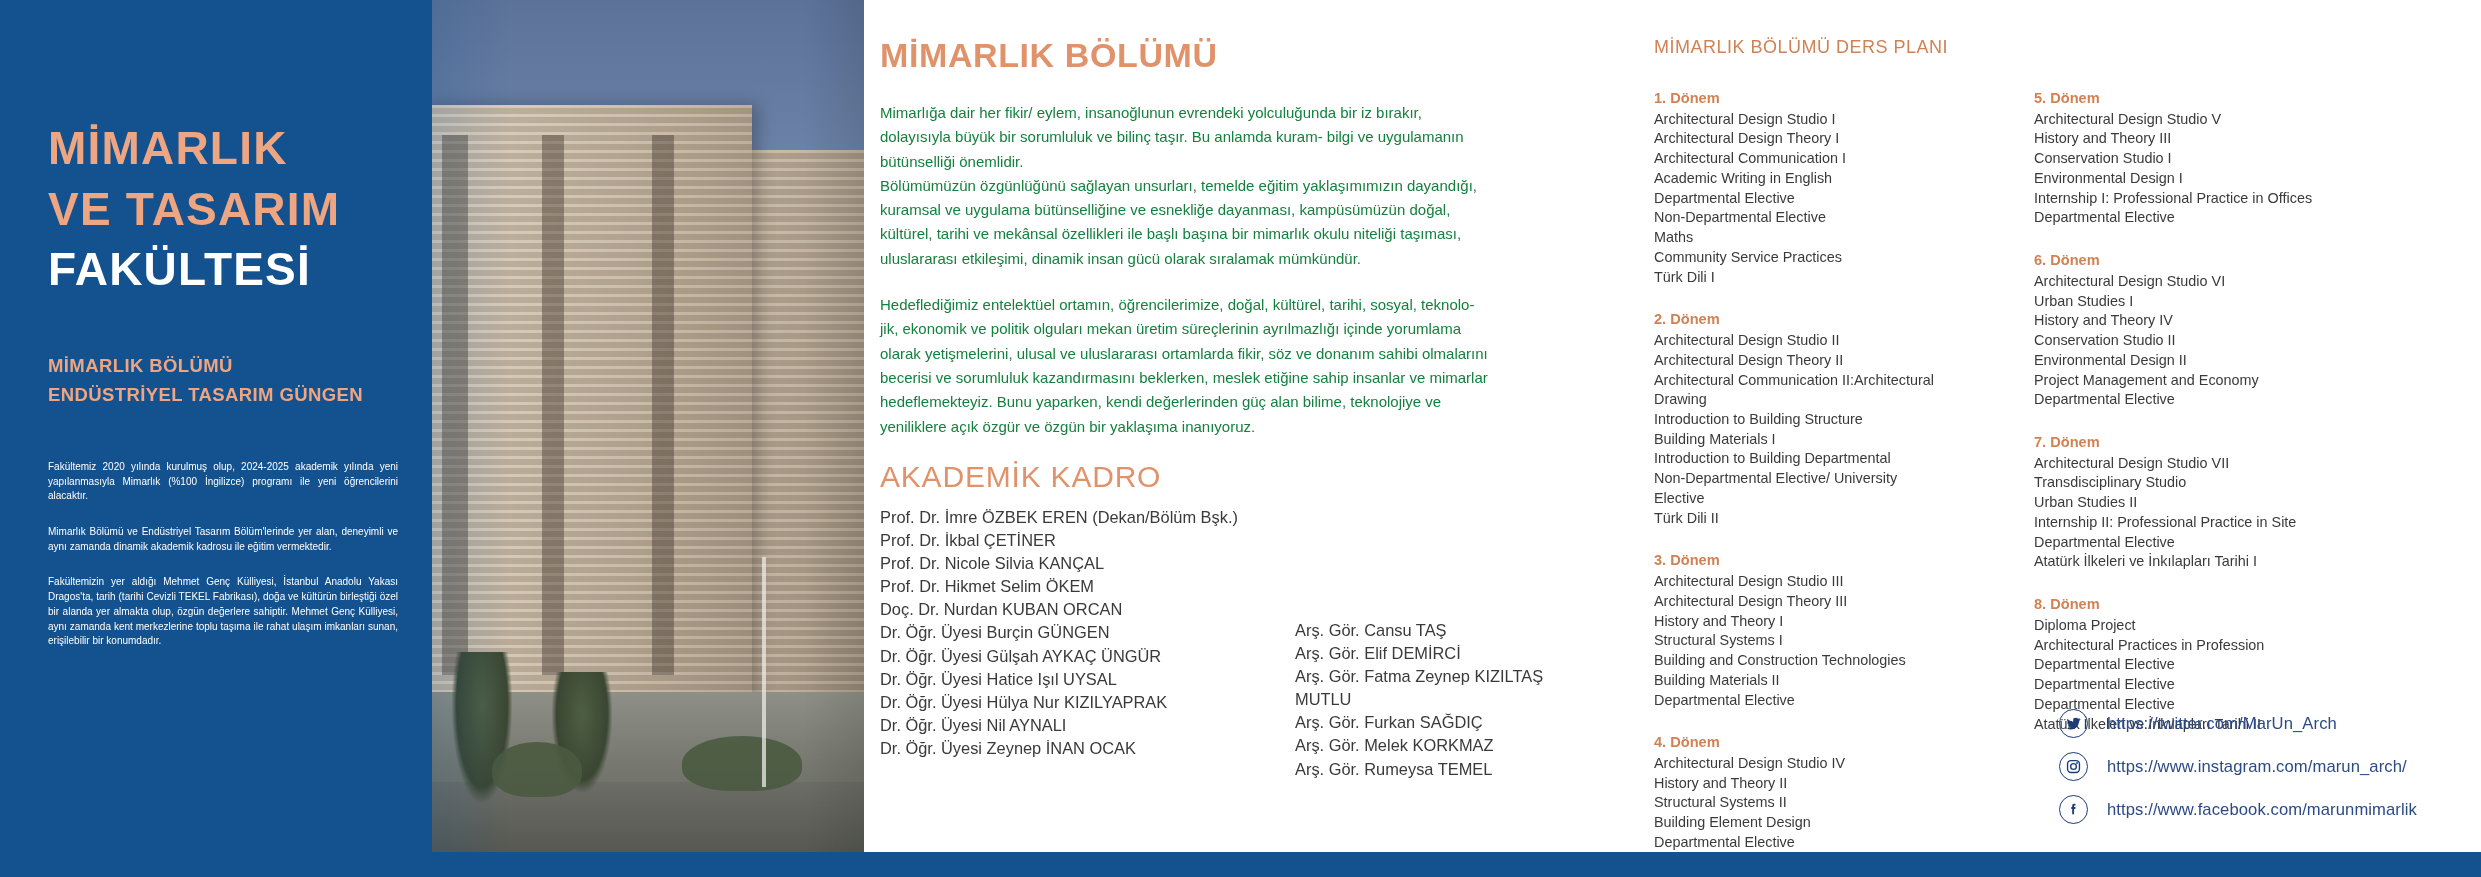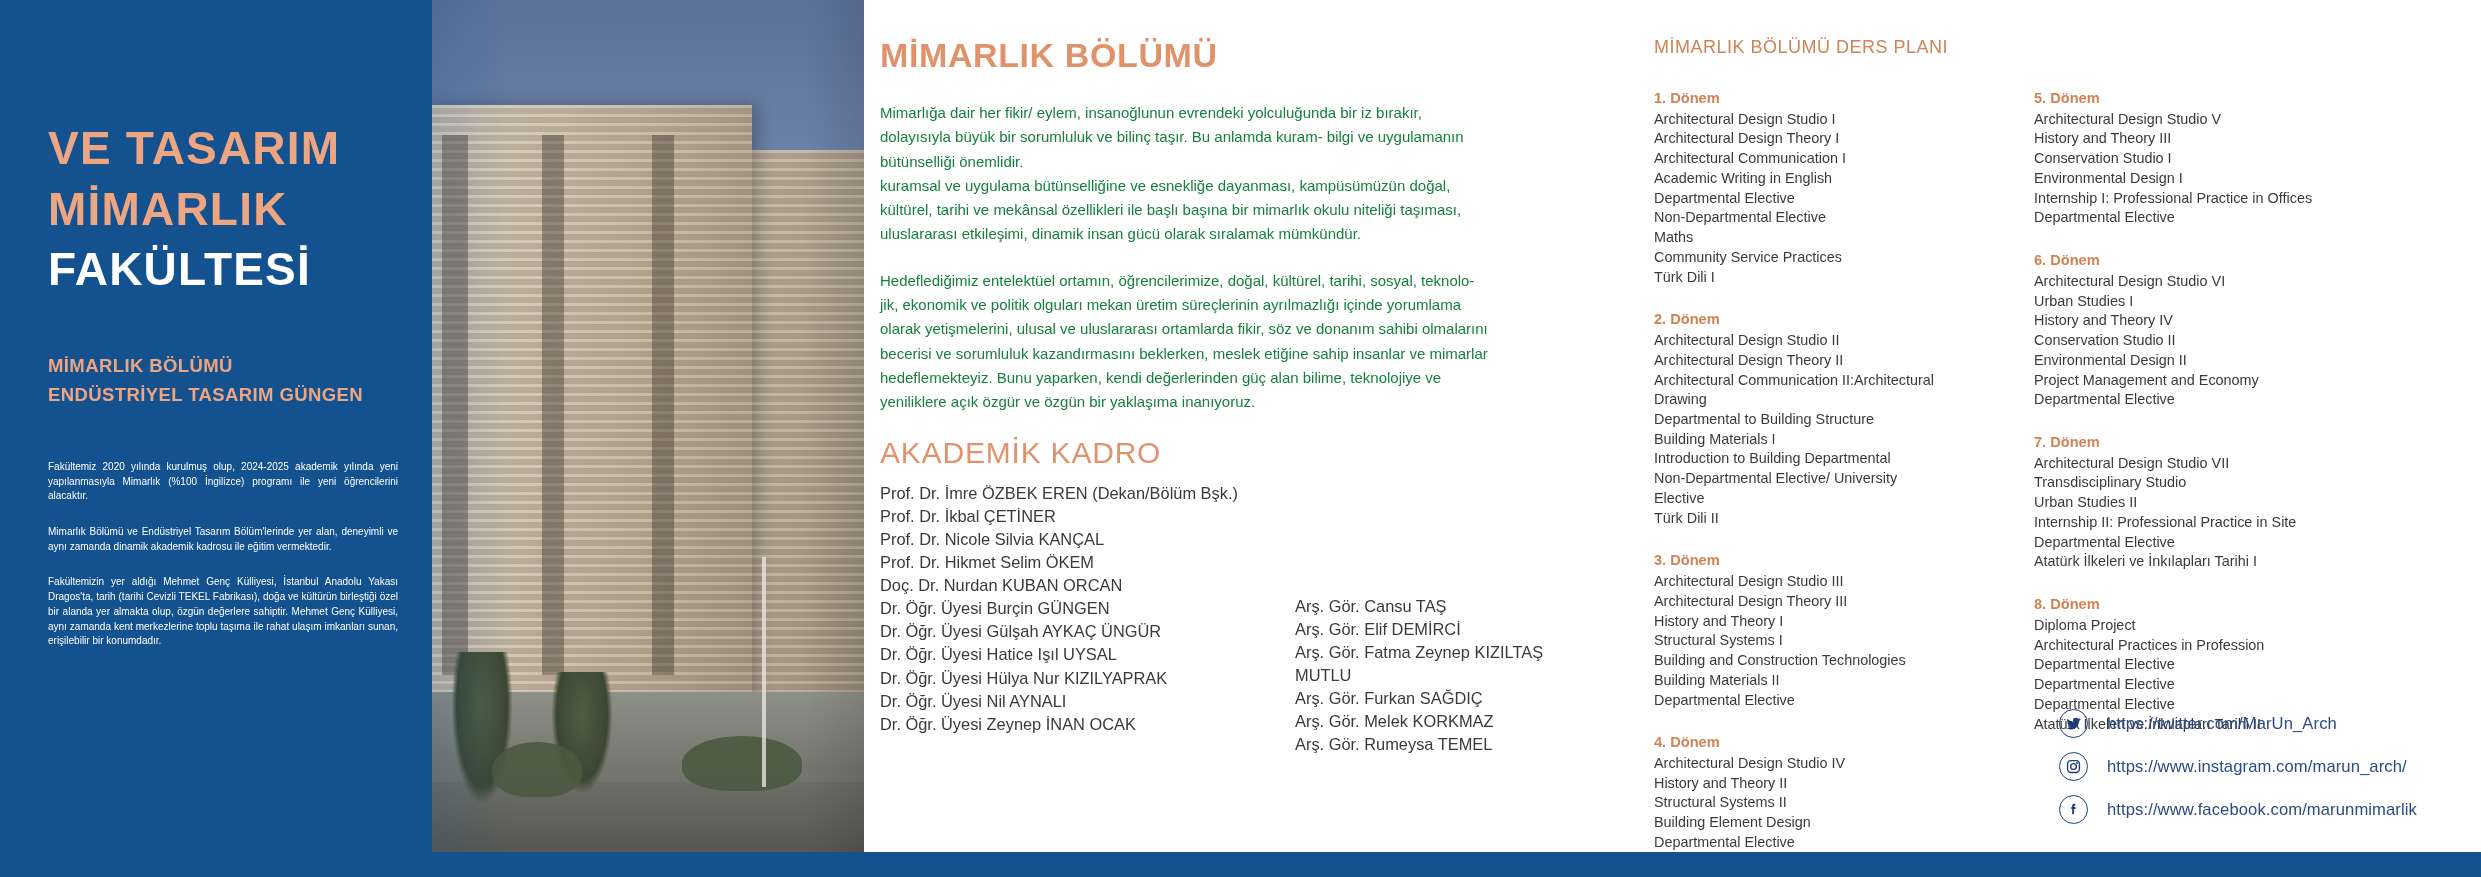--- a/index.html
+++ b/index.html
@@ -316,22 +316,22 @@
   }
 </style>
 </head>
 <body>
 
 <div id="brochure">
 
   <div class="left-panel">
 
     <div class="title-block">
+      <div class="title-line peach">MİMARLIK</div>
       <div class="title-line peach">VE TASARIM</div>
-      <div class="title-line peach">MİMARLIK</div>
       <div class="title-line white">FAKÜLTESİ</div>
     </div>
 
     <div class="dept-block">
       <div class="dept-line">MİMARLIK BÖLÜMÜ</div>
       <div class="dept-line">ENDÜSTRİYEL TASARIM GÜNGEN</div>
     </div>
 
     <div class="left-body">
       <p>Fakültemiz 2020 yılında kurulmuş olup, 2024-2025 akademik yılında yeni yapılanmasıyla Mimarlık (%100 İngilizce) programı ile yeni öğrencilerini alacaktır.</p>
@@ -363,20 +363,21 @@
 
   <div class="content">
 
     <div class="col-mid">
       <h1 class="section-title">MİMARLIK BÖLÜMÜ</h1>
 
       <div>
         <div class="body-para">Mimarlığa dair her fikir/ eylem, insanoğlunun evrendeki yolculuğunda bir iz bırakır,</div>
         <div class="body-para">dolayısıyla büyük bir sorumluluk ve bilinç taşır. Bu anlamda kuram- bilgi ve uygulamanın</div>
         <div class="body-para">bütünselliği önemlidir.</div>
+        <div class="body-para">Bölümümüzün özgünlüğünü sağlayan unsurları, temelde eğitim yaklaşımımızın dayandığı,</div>
         <div class="body-para">kuramsal ve uygulama bütünselliğine ve esnekliğe dayanması, kampüsümüzün doğal,</div>
         <div class="body-para">kültürel, tarihi ve mekânsal özellikleri ile  başlı başına bir mimarlık okulu niteliği taşıması,</div>
         <div class="body-para">uluslararası etkileşimi, dinamik insan gücü olarak sıralamak mümkündür.</div>
       </div>
 
       <div class="para-gap"></div>
 
       <div>
         <div class="body-para">Hedeflediğimiz entelektüel ortamın, öğrencilerimize, doğal, kültürel, tarihi, sosyal, teknolo-</div>
         <div class="body-para">jik, ekonomik ve politik olguları mekan üretim süreçlerinin ayrılmazlığı içinde yorumlama</div>
@@ -435,21 +436,21 @@
             <div class="course">Community Service Practices</div>
             <div class="course">Türk Dili I</div>
           </div>
 
           <div class="term">
             <div class="term-head">2. Dönem</div>
             <div class="course">Architectural Design Studio II</div>
             <div class="course">Architectural Design Theory II</div>
             <div class="course">Architectural Communication II:Architectural</div>
             <div class="course">Drawing</div>
-            <div class="course">Departmental to Building Structure</div>
+            <div class="course">Introduction to Building Structure</div>
             <div class="course">Building Materials I</div>
             <div class="course">Introduction to Building Departmental</div>
             <div class="course">Non-Departmental Elective/ University</div>
             <div class="course">Elective</div>
             <div class="course">Türk Dili II</div>
           </div>
 
           <div class="term">
             <div class="term-head">3. Dönem</div>
             <div class="course">Architectural Design Studio III</div>

